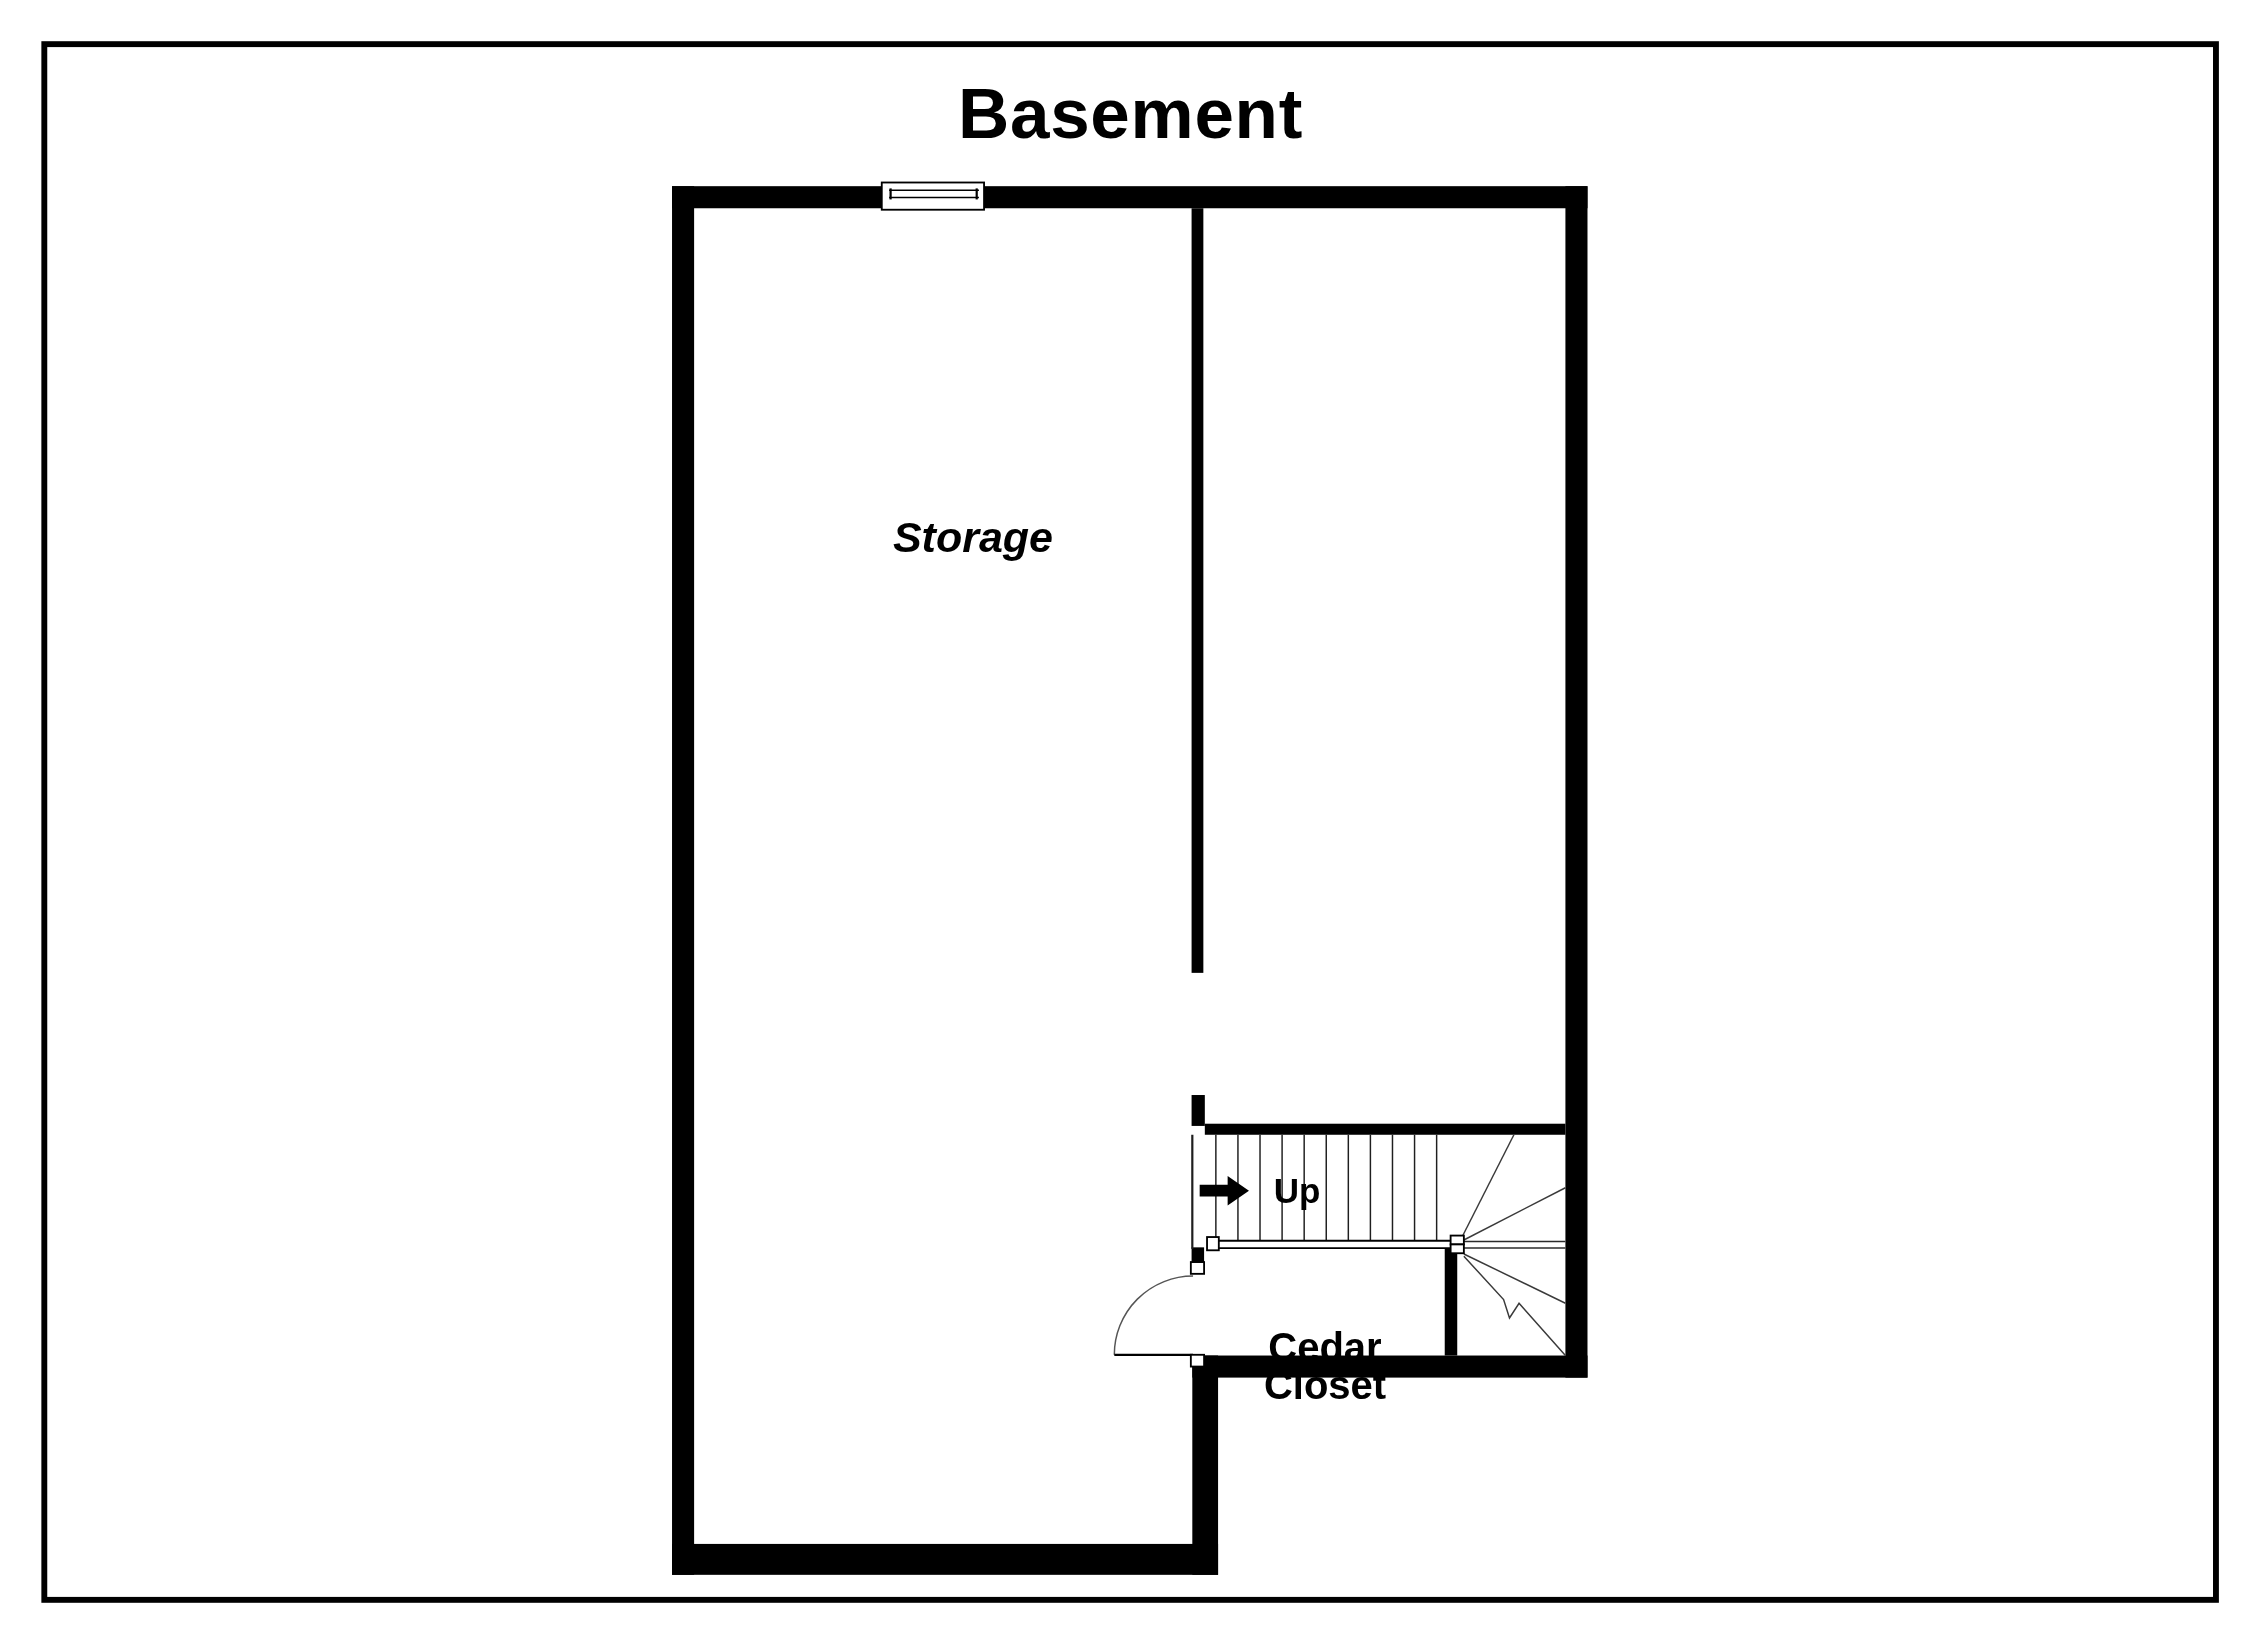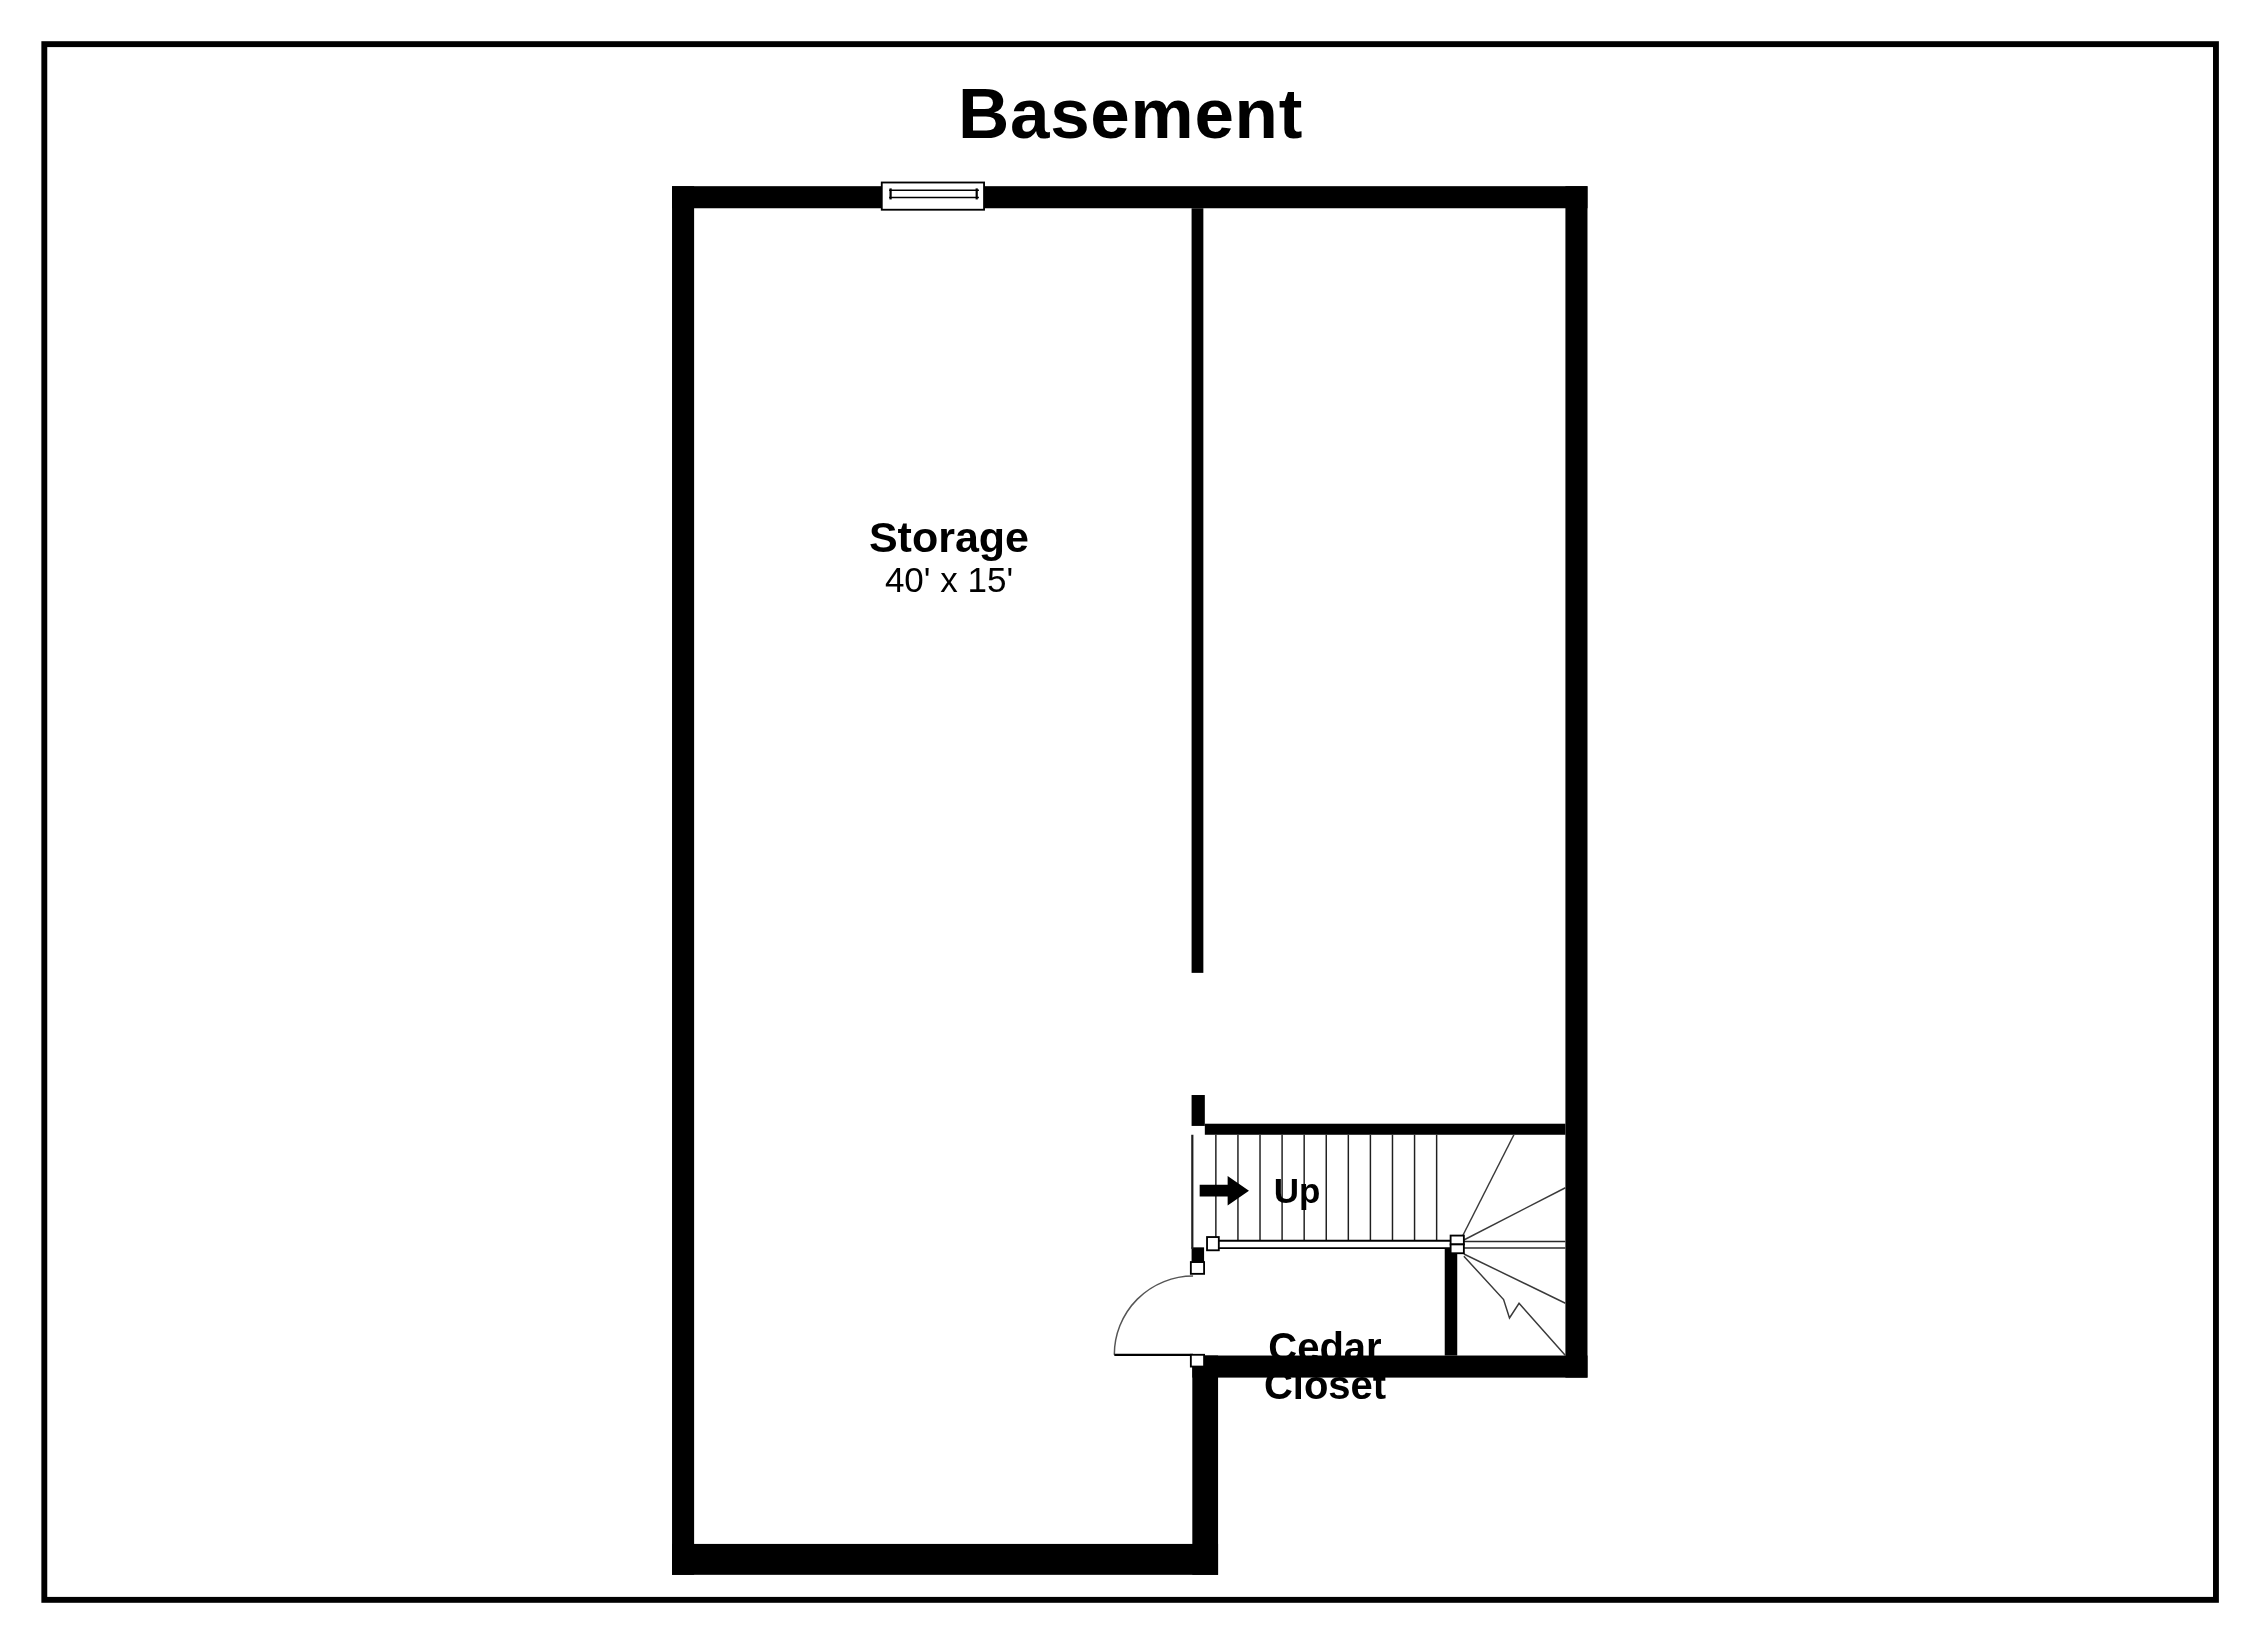--- a/index.html
+++ b/index.html
@@ -41,21 +41,21 @@
     font-size: 43px;
     font-weight: 700;
     line-height: 44px;
   }
   .room-label .room-dims {
     font-size: 35px;
     font-weight: 400;
     line-height: 38px;
     margin-top: 1.5px;
   }
-  #storage-label { left: 728px;  top: 515px;  width: 442px; }
+  #storage-label { left: 752px;  top: 515px;  width: 442px; font-style: italic; }
   #utility-label { left: 1153px; top: 540px;  width: 442px; }
   #cedar-label   { left: 1244px; top: 1328px; width: 162px;
                    font-size: 40px; font-weight: 700; line-height: 38px; }
   #up-label      { left: 1253px; top: 1173px; width: 88px;
                    font-size: 35px; font-weight: 700; line-height: 35px;
                    text-align: center; }
 </style>
 </head>
 <body>
 
@@ -150,21 +150,20 @@
       <line x1="1621" y1="1841" x2="1514" y2="1841" stroke="#000000" stroke-width="3"></line>
       <rect x="1618" y="1715" width="18" height="16" fill="#ffffff" stroke="#000000" stroke-width="2.5"></rect>
       <rect x="1618" y="1841" width="18" height="16" fill="#ffffff" stroke="#000000" stroke-width="2.5"></rect>
     </g>
   </svg>
 
   <div class="label page-title">Basement</div>
 
   <div id="storage-label" class="label room-label">
     <div class="room-name">Storage</div>
-    <div class="room-dims">40' x 15'</div>
   </div>
 
   <div id="utility-label" class="label room-label">
   </div>
 
   <div id="cedar-label" class="label">Cedar Closet</div>
 
   <div id="up-label" class="label">Up</div>
 
 </div>

